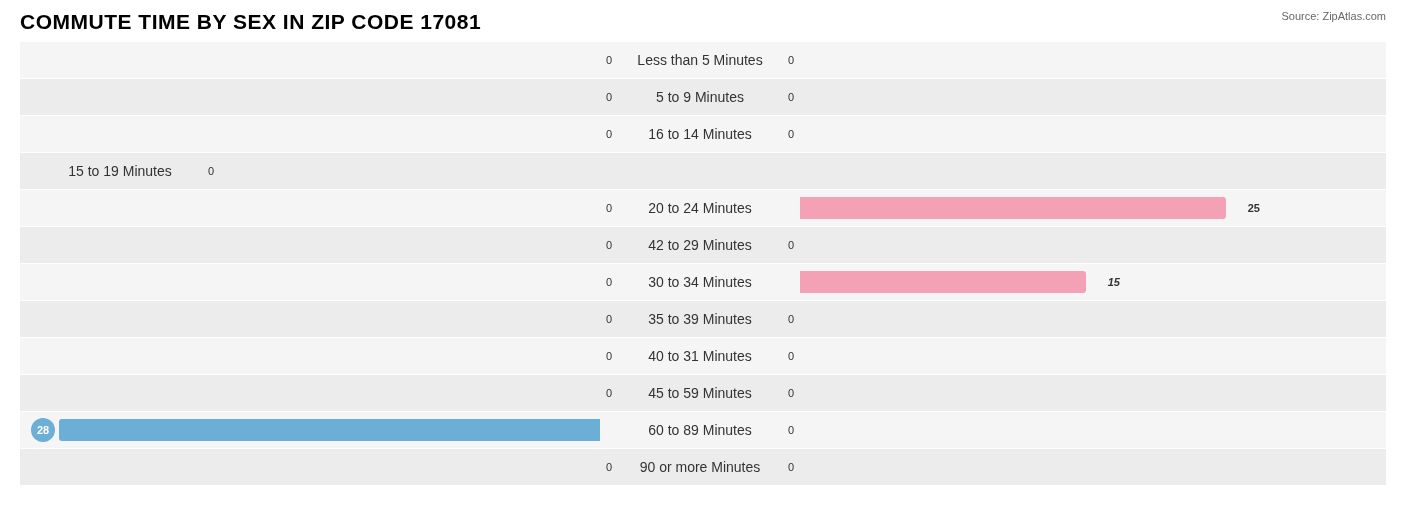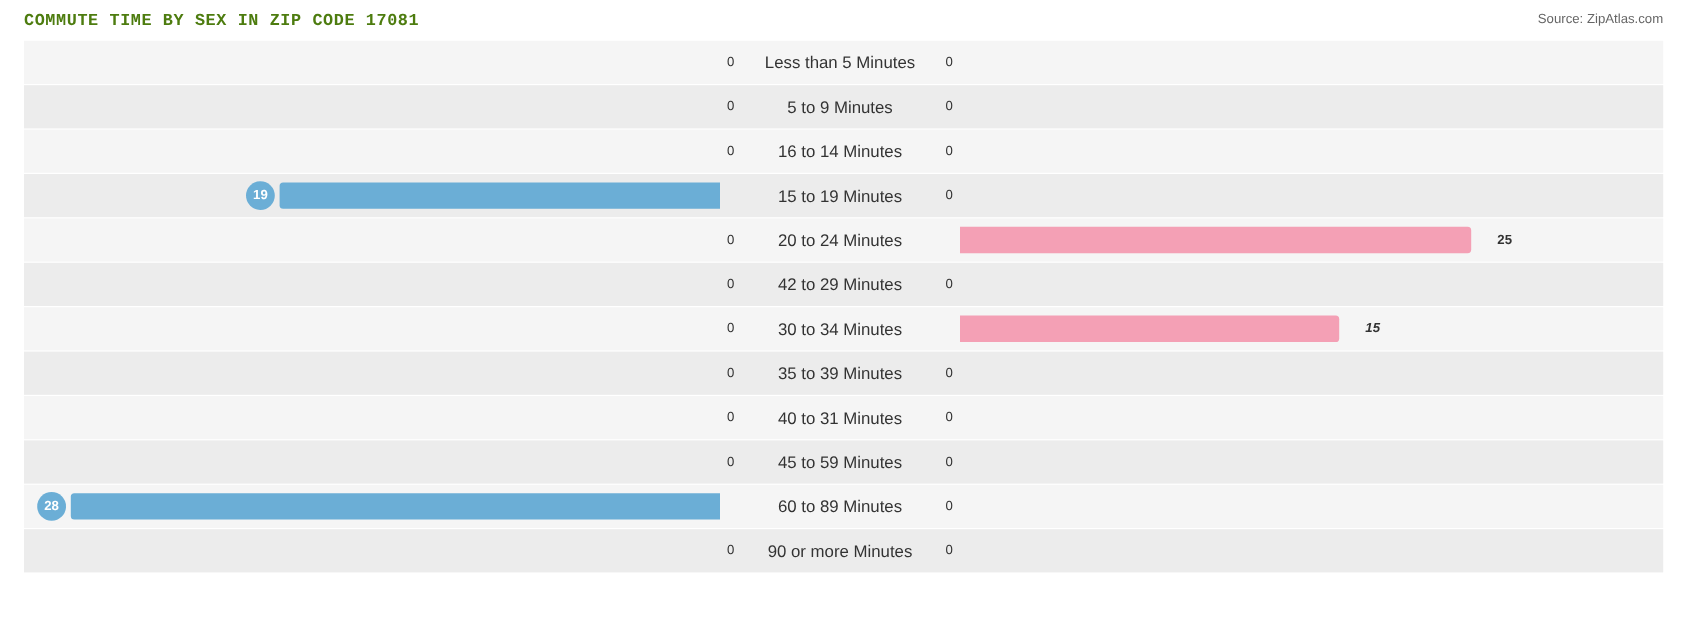--- a/index.html
+++ b/index.html
@@ -12,27 +12,26 @@
       position: relative;
     }
     .chart-container {
       width: 1406px;
       height: 523px;
       background: #fff;
       padding: 10px 20px 40px 20px;
       position: relative;
     }
     .chart-title {
-      font-size: 14px;
+      font-size: 21px;
       font-weight: bold;
       text-transform: uppercase;
-      color: #4d7c0f;
+      color: #000000;
       letter-spacing: 0.5px;
       margin-bottom: 8px;
-      font-family: Liberation Mono, monospace;
     }
     .source-label {
       position: absolute;
       top: 10px;
       right: 20px;
       font-size: 11px;
       color: #666;
     }
     .chart-area {
       position: relative;
@@ -167,25 +166,20 @@
       <div class="row">
         <div class="left-side" style="width: 580px;">
           <span style="position: absolute; right: -12px; font-size: 11px; color: rgb(51, 51, 51);">0</span>
         </div>
         <div class="label-center">16 to 14 Minutes</div>
         <div class="right-side" style="width: 580px;">
           <span style="position: absolute; left: -12px; font-size: 11px; color: rgb(51, 51, 51);">0</span>
         </div>
       </div>
       <div class="row">
-        <div class="left-side" style="width: 580px;">
-          <div class="bar-male" style="width: 367px; right: 0px; position: absolute;">
-            <span class="val-outside-left">19</span>
-          </div>
-        </div>
         <div class="label-center">15 to 19 Minutes</div>
         <div class="right-side" style="width: 580px;">
           <span style="position: absolute; left: -12px; font-size: 11px; color: rgb(51, 51, 51);">0</span>
         </div>
       </div>
       <div class="row">
         <div class="left-side" style="width: 580px;">
           <span style="position: absolute; right: -12px; font-size: 11px; color: rgb(51, 51, 51);">0</span>
         </div>
         <div class="label-center">20 to 24 Minutes</div>
@@ -203,21 +197,21 @@
         <div class="right-side" style="width: 580px;">
           <span style="position: absolute; left: -12px; font-size: 11px; color: rgb(51, 51, 51);">0</span>
         </div>
       </div>
       <div class="row">
         <div class="left-side" style="width: 580px;">
           <span style="position: absolute; right: -12px; font-size: 11px; color: rgb(51, 51, 51);">0</span>
         </div>
         <div class="label-center">30 to 34 Minutes</div>
         <div class="right-side" style="width: 580px;">
-          <div class="bar-female" style="width: 316px; left: 0px; position: absolute; font-style: italic;">
+          <div class="bar-female" style="width: 286px; left: 0px; position: absolute; font-style: italic;">
             <span class="val-outside-right">15</span>
           </div>
         </div>
       </div>
       <div class="row">
         <div class="left-side" style="width: 580px;">
           <span style="position: absolute; right: -12px; font-size: 11px; color: rgb(51, 51, 51);">0</span>
         </div>
         <div class="label-center">35 to 39 Minutes</div>
         <div class="right-side" style="width: 580px;">

